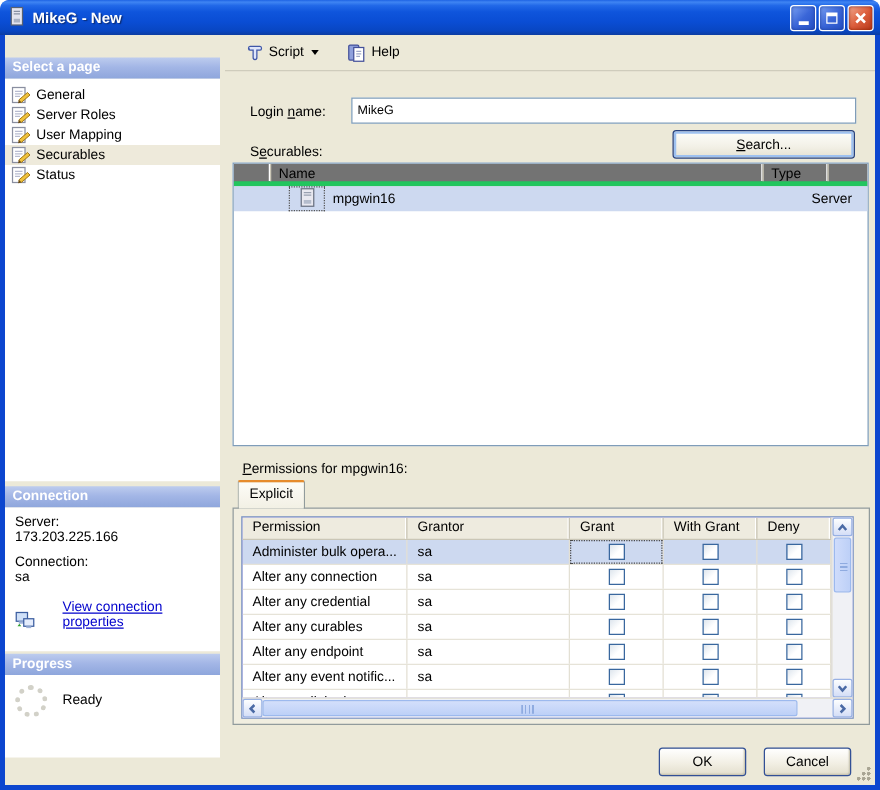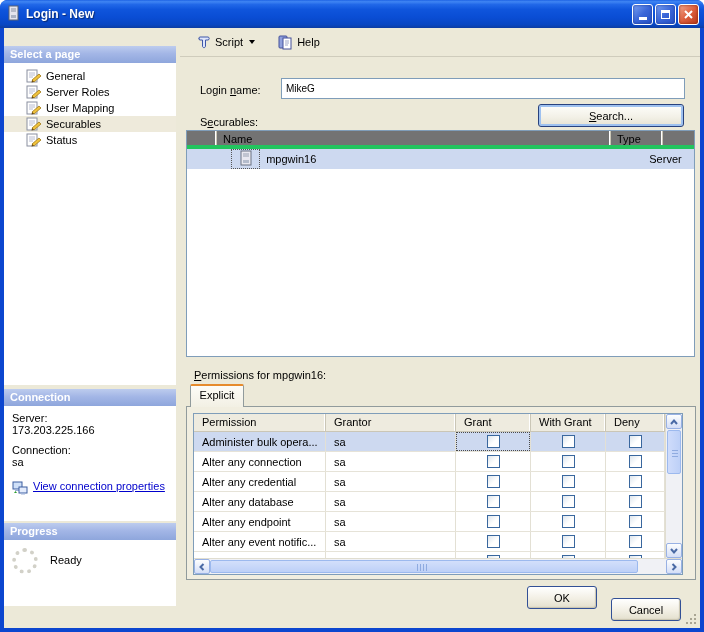--- a/index.html
+++ b/index.html
@@ -29,27 +29,27 @@
   
   .sidebar { position:absolute; left:0; top:0; width:172px; height:600px;margin-top:16px; }
   .group-header { position:absolute; left:0; width:172px; height:17px;
     background:linear-gradient(180deg,#bdccee 0%,#a3b6e6 45%,#8ea6dc 100%);
     color:#fff; font-weight:bold; padding:2px 0 0 6px; }
   .white-panel { position:absolute; left:0; width:172px; background:#fff; }
   .hdr-pages { top:2px; } .panel-pages { top:19px; height:322px; padding-top:5px; }
   .hdr-conn  { top:345px; } .panel-conn { top:362px; height:115px; }
   .hdr-prog  { top:479px; } .panel-prog { top:496px; height:66px; }
 
-  .page-item { display:flex; align-items:center; height:16px; padding-left:22px; cursor:default; }
+  .page-item { display:flex; align-items:center; height:16px; padding-left:5px; cursor:default; }
   .page-item.selected { background:#eeeadb; }
   .page-item .icon { width:16px; height:16px; margin-right:4px; flex:0 0 16px; }
   .conn-inner { padding:6px 4px 0 8px; }
   .conn-label { margin-top:8px; }
   .conn-label:first-child { margin-top:0; }
-  .conn-link-row { display:flex; align-items:flex-start; margin-top:12px; }
+  .conn-link-row { display:flex; align-items:flex-end; margin-top:12px;gap:17px; }
   .conn-link-row .icon { width:16px; height:16px; margin-right:5px; }
   a.props-link { color:#0000cc; text-decoration:underline; cursor:pointer; }
   .prog-inner { display:flex; align-items:flex-start; padding:8px 0 0 8px; }
   .spinner { width:26px; height:26px; border:4px dotted #d2d1c8; border-radius:50%; }
   .prog-text { margin:6px 0 0 12px; }
 
   
   .main { position:absolute; left:176px; top:0; width:520px; height:600px; }
   .toolbar { position:absolute; left:0; top:0; width:520px; height:29px;
     border-bottom:1px solid #cfccbc; display:flex; align-items:center; padding-left:10px; }
@@ -125,21 +125,21 @@
   .hthumb { top:1px; left:16px; width:428px; height:13px;
     background:linear-gradient(180deg,#d3dffb 0%,#bdd0f7 100%); }
   .hthumb::after { content:""; position:absolute; top:3px; left:206px; width:11px; height:7px;
     background:repeating-linear-gradient(90deg,#8fabe0 0 1px,transparent 1px 3px); }
   .chev { display:block; }
 
   
   .xp-btn { position:absolute; width:70px; height:23px; border:1px solid #325096; border-radius:3px;
     background:linear-gradient(180deg,#ffffff 0%,#f2efe4 55%,#e3dfcd 100%);
     box-shadow:inset -1px -1px 1px #c8c4b0; font-family:"Liberation Sans",sans-serif; font-size:11px; }
-  .ok-btn { left:347px; top:558px; }
+  .ok-btn { left:347px; top:570px; }
   .cancel-btn { left:431px; top:570px; }
   .grip { position:absolute; right:3px; bottom:3px; width:12px; height:12px;
     background:
       radial-gradient(circle at 10px 10px,#a9a593 1.4px,transparent 1.5px),
       radial-gradient(circle at 10px 6px,#a9a593 1.4px,transparent 1.5px),
       radial-gradient(circle at 6px 10px,#a9a593 1.4px,transparent 1.5px),
       radial-gradient(circle at 10px 2px,#a9a593 1.4px,transparent 1.5px),
       radial-gradient(circle at 6px 6px,#a9a593 1.4px,transparent 1.5px),
       radial-gradient(circle at 2px 10px,#a9a593 1.4px,transparent 1.5px); }
   u { text-decoration:underline; }
@@ -151,21 +151,21 @@
 
   <div class="titlebar">
     <span>
       <svg width="16" height="16" viewBox="0 0 16 16">
           <rect x="4" y="1" width="9" height="14" fill="#e4e4ee" stroke="#5a6272"></rect>
           <line x1="6" y1="4" x2="11" y2="4" stroke="#8890a2"></line>
           <line x1="6" y1="6" x2="11" y2="6" stroke="#8890a2"></line>
           <rect x="6" y="10" width="5" height="3" fill="#aab2c4"></rect>
         </svg>
     </span>
-    <span class="title-text">Login - New</span>
+    <span class="title-text">MikeG - New</span>
     <div class="winbtn">
         <span class="glyph-min"></span>
       </div>
     <div class="winbtn">
         <span class="glyph-max"></span>
       </div>
     <div class="winbtn close">
       <svg width="11" height="11" viewBox="0 0 11 11">
           <path d="M2 2 L9 9 M9 2 L2 9" stroke="#fff" stroke-width="2"></path>
         </svg>
@@ -387,21 +387,21 @@
                     </div>
                     <div class="pc c-cb">
                       <span class="cbx"></span>
                     </div>
                     <div class="pc c-cb c-deny">
                       <span class="cbx"></span>
                     </div>
                   </div>
 
                   <div class="prow">
-                    <div class="pc c-perm">Alter any database</div>
+                    <div class="pc c-perm">Alter any curables</div>
                     <div class="pc c-grantor">sa</div>
                     <div class="pc c-cb c-grant">
                       <span class="cbx"></span>
                     </div>
                     <div class="pc c-cb">
                       <span class="cbx"></span>
                     </div>
                     <div class="pc c-cb c-deny">
                       <span class="cbx"></span>
                     </div>

